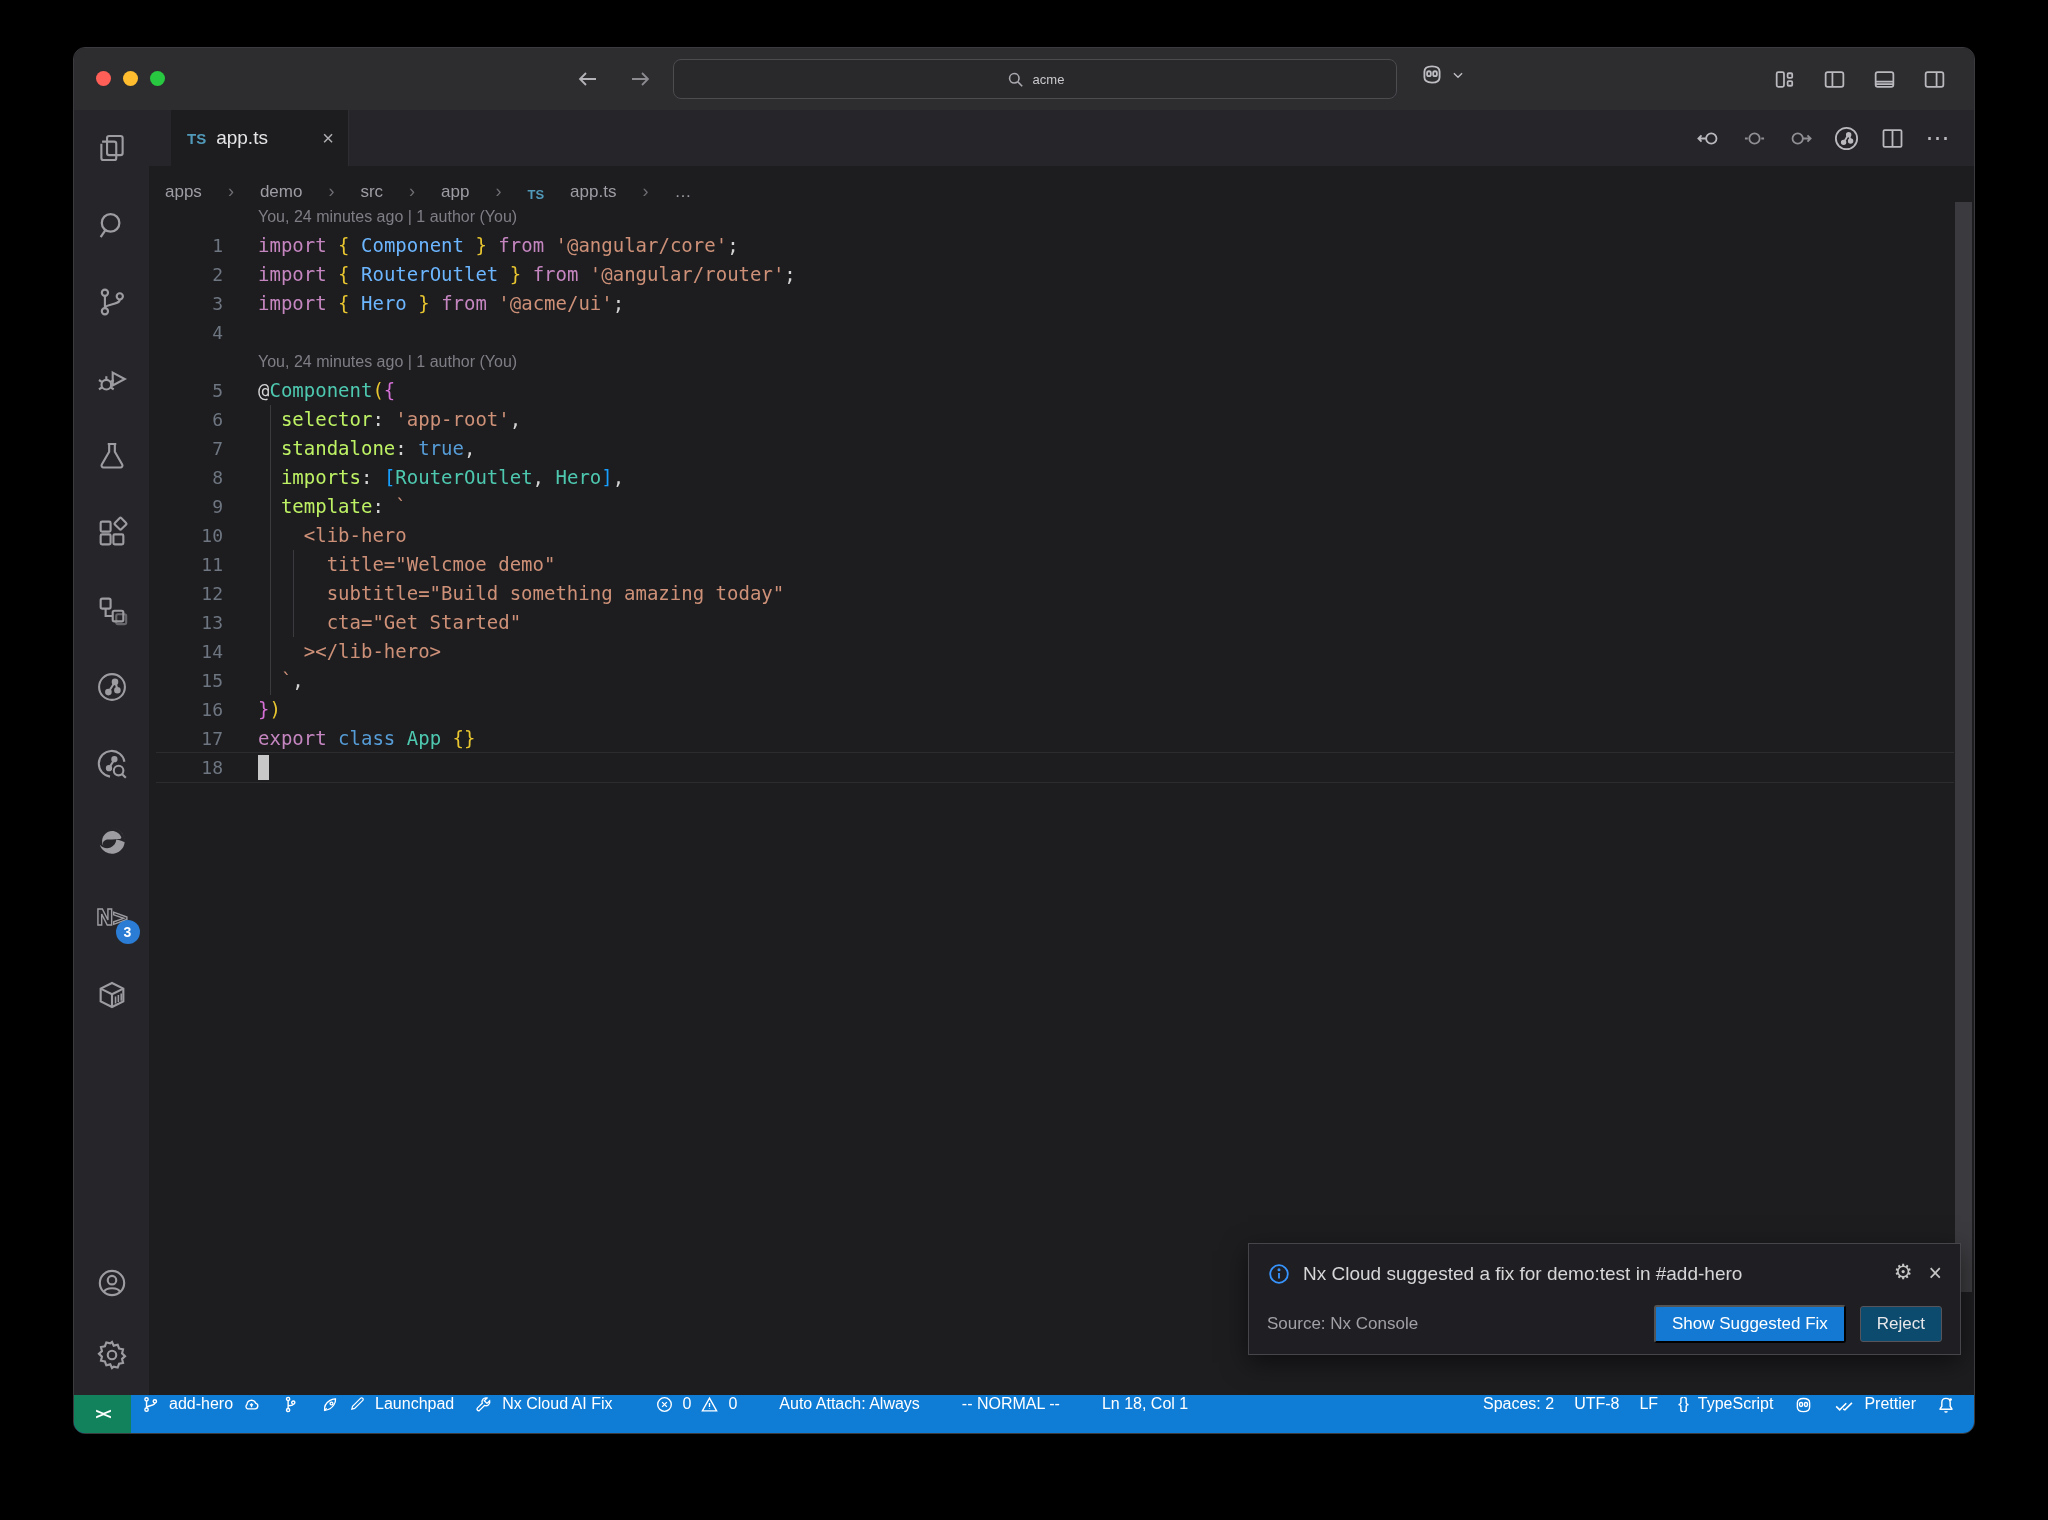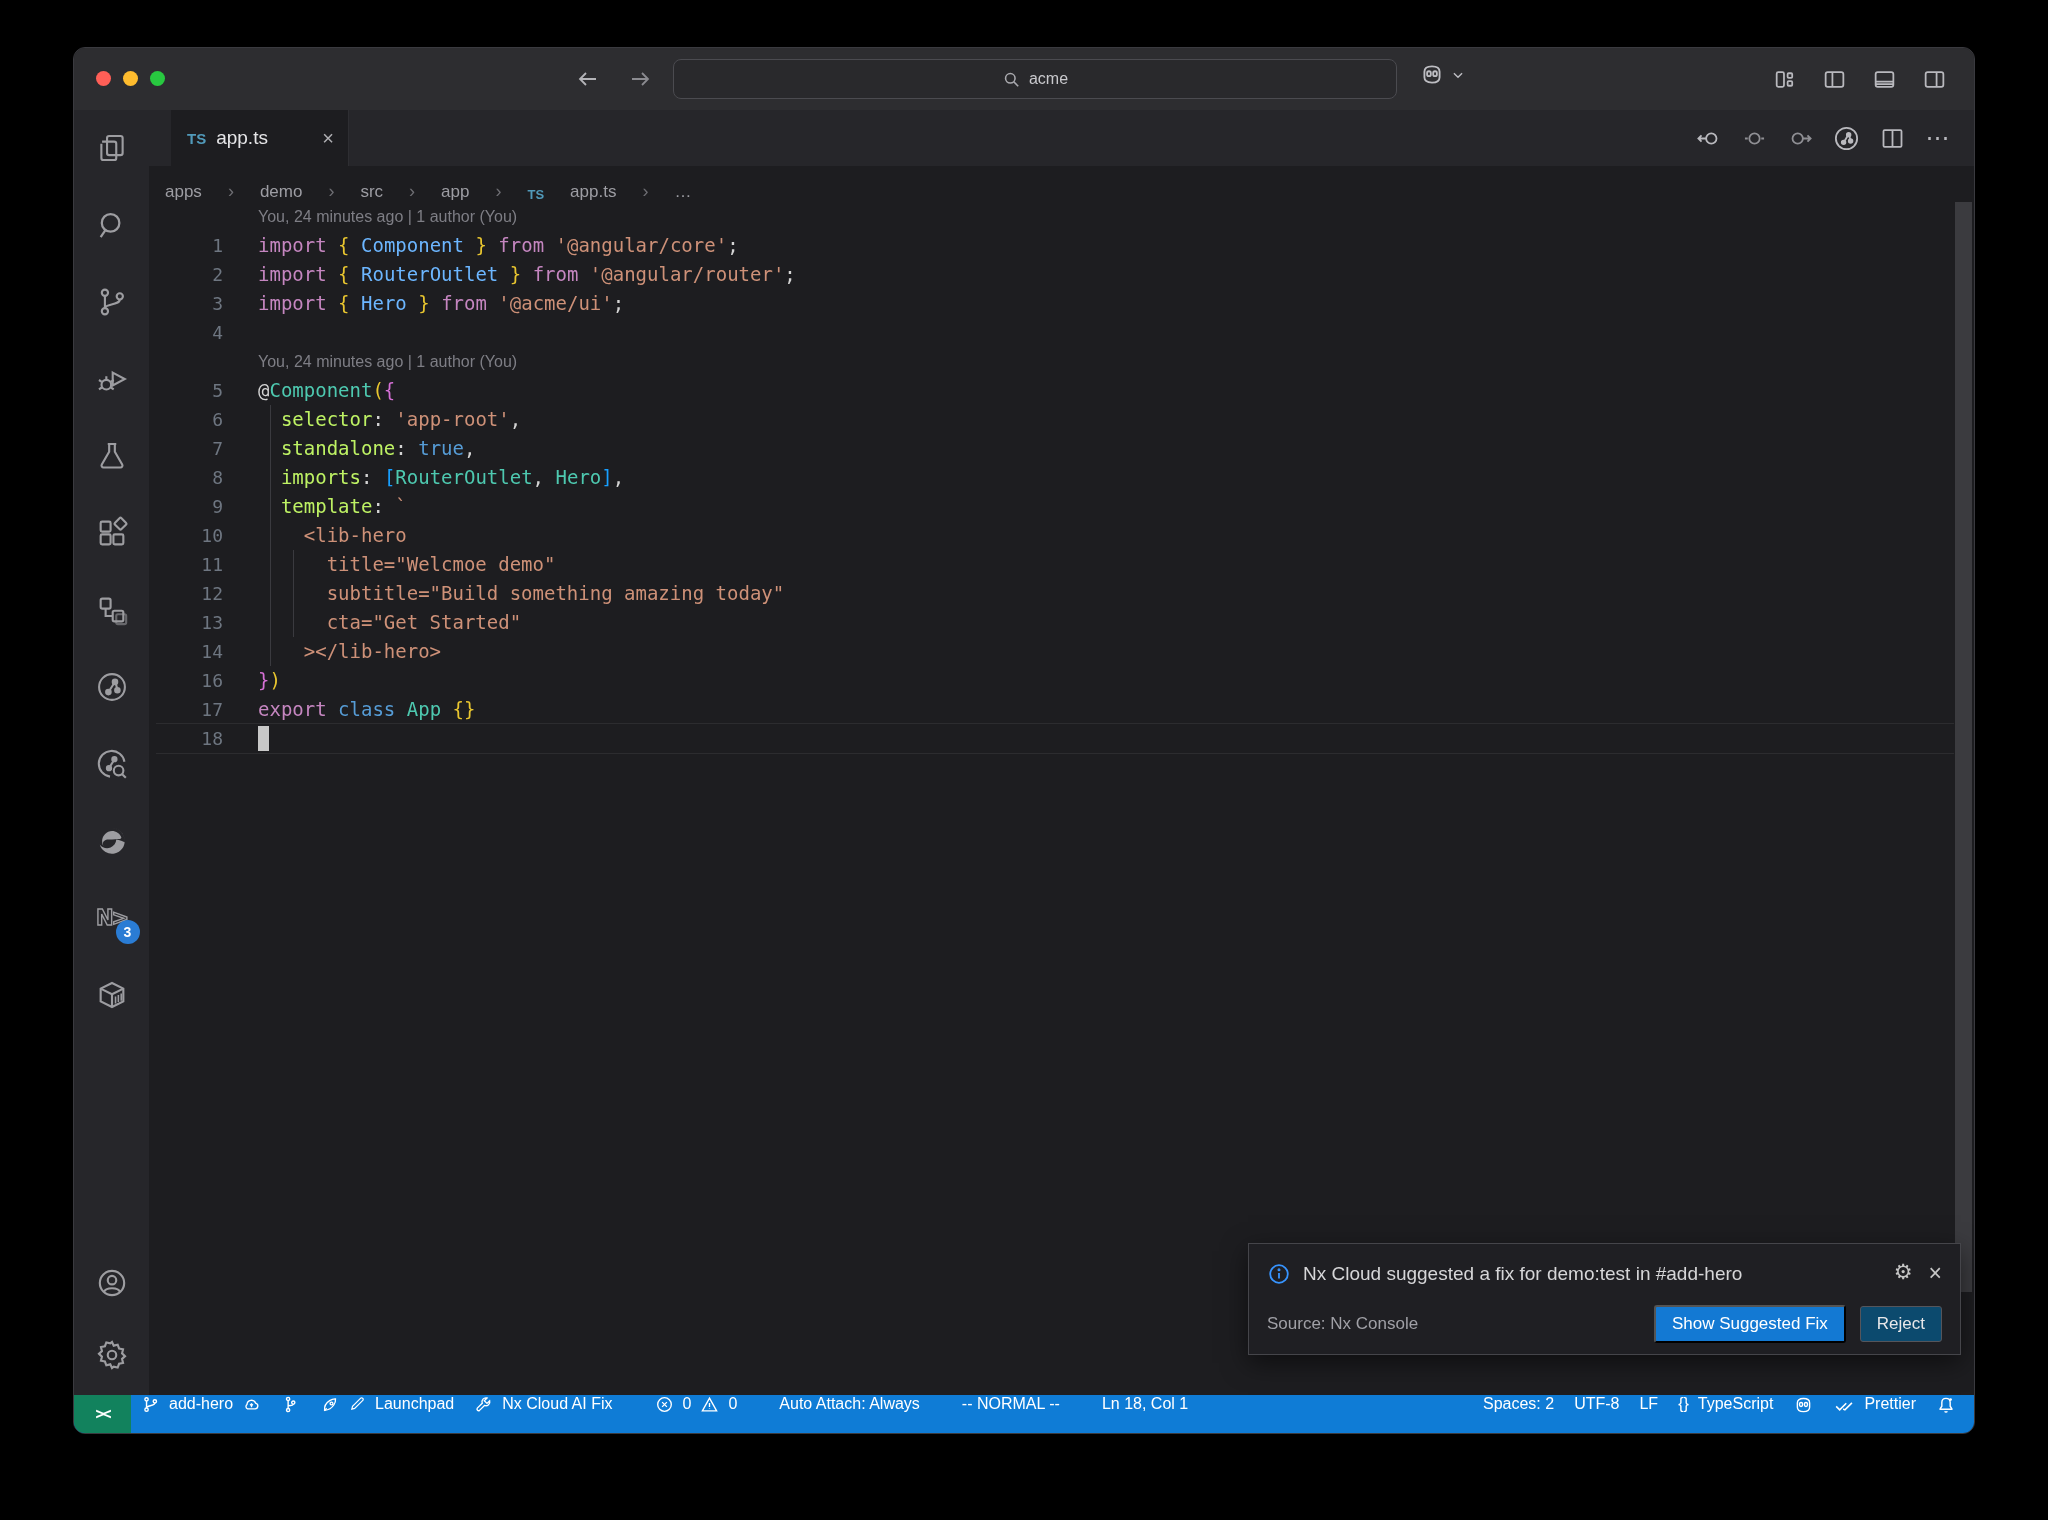--- a/index.html
+++ b/index.html
@@ -10,21 +10,21 @@
     border:1px solid #3a3a3f; box-shadow:0 24px 80px rgba(0,0,0,.8); }
 
   
   .titlebar { position:absolute; left:0; top:0; right:0; height:62px; background:#2d2d30; }
   .traffic { position:absolute; top:23px; left:22px; display:flex; gap:12px; }
   .traffic span { width:15px; height:15px; border-radius:50%; display:block; }
   .nav-arrows { position:absolute; left:498px; top:15px; display:flex; gap:20px; color:#b4b4b8; }
   .nav-arrows .arr { width:32px; height:32px; display:flex; align-items:center; justify-content:center; font-size:22px; }
   .searchbox { position:absolute; left:599px; top:11px; width:724px; height:40px;
     background:#29292c; border:1px solid #4b4b50; border-radius:8px;
-    display:flex; align-items:center; justify-content:center; gap:8px; color:#c9c9cd; font-size:16px; }
+    display:flex; align-items:center; justify-content:center; gap:8px; color:#c9c9cd; font-size:13px; }
   .acct { position:absolute; left:1345px; top:14px; display:flex; align-items:center; gap:6px; color:#bdbdc2; }
   .layout-icons { position:absolute; right:24px; top:15px; display:flex; gap:18px; color:#b9b9be; }
   .icon-btn { width:32px; height:32px; display:flex; align-items:center; justify-content:center; }
 
   
   .activitybar { position:absolute; left:0; top:62px; bottom:38px; width:75px; background:#26262a;
     display:flex; flex-direction:column; align-items:center; color:#9d9da1; }
   .ab-top { display:flex; flex-direction:column; align-items:center; padding-top:14px; }
   .ab-item { width:48px; height:48px; margin-bottom:29px; display:flex; align-items:center; justify-content:center; position:relative; }
   .ab-bottom { margin-top:auto; display:flex; flex-direction:column; align-items:center; padding-bottom:16px; }
@@ -330,20 +330,21 @@
       <div class="crow"><span class="ln">5</span><span class="lc"><span class="tk-pl">@</span><span class="tk-teal">Component</span><span class="tk-b1">(</span><span class="tk-b2">{</span></span></div>
       <div class="crow"><span class="ln">6</span><div class="guide" style="left: 114px;"></div><span class="lc"><span class="tk-pl">  </span><span class="tk-prop">selector</span><span class="tk-pl">:</span><span class="tk-pl"> </span><span class="tk-str">'app-root'</span><span class="tk-pl">,</span></span></div>
       <div class="crow"><span class="ln">7</span><div class="guide" style="left: 114px;"></div><span class="lc"><span class="tk-pl">  </span><span class="tk-prop">standalone</span><span class="tk-pl">:</span><span class="tk-pl"> </span><span class="tk-const">true</span><span class="tk-pl">,</span></span></div>
       <div class="crow"><span class="ln">8</span><div class="guide" style="left: 114px;"></div><span class="lc"><span class="tk-pl">  </span><span class="tk-prop">imports</span><span class="tk-pl">:</span><span class="tk-pl"> </span><span class="tk-b3">[</span><span class="tk-teal">RouterOutlet</span><span class="tk-pl">,</span><span class="tk-pl"> </span><span class="tk-teal">Hero</span><span class="tk-b3">]</span><span class="tk-pl">,</span></span></div>
       <div class="crow"><span class="ln">9</span><div class="guide" style="left: 114px;"></div><span class="lc"><span class="tk-pl">  </span><span class="tk-prop">template</span><span class="tk-pl">:</span><span class="tk-pl"> </span><span class="tk-str">`</span></span></div>
       <div class="crow"><span class="ln">10</span><div class="guide" style="left: 114px;"></div><span class="lc"><span class="tk-str">    &lt;lib-hero</span></span></div>
       <div class="crow"><span class="ln">11</span><div class="guide" style="left: 114px;"></div><div class="guide" style="left: 137px;"></div><span class="lc"><span class="tk-str">      title="Welcmoe demo"</span></span></div>
       <div class="crow"><span class="ln">12</span><div class="guide" style="left: 114px;"></div><div class="guide" style="left: 137px;"></div><span class="lc"><span class="tk-str">      subtitle="Build something amazing today"</span></span></div>
       <div class="crow"><span class="ln">13</span><div class="guide" style="left: 114px;"></div><div class="guide" style="left: 137px;"></div><span class="lc"><span class="tk-str">      cta="Get Started"</span></span></div>
       <div class="crow"><span class="ln">14</span><div class="guide" style="left: 114px;"></div><span class="lc"><span class="tk-str">    &gt;&lt;/lib-hero&gt;</span></span></div>
+      <div class="crow"><span class="ln">15</span><div class="guide" style="left: 114px;"></div><span class="lc"><span class="tk-str">  `</span><span class="tk-pl">,</span></span></div>
       <div class="crow"><span class="ln">16</span><span class="lc"><span class="tk-b2">}</span><span class="tk-b1">)</span></span></div>
       <div class="crow"><span class="ln">17</span><span class="lc"><span class="tk-kw">export</span><span class="tk-pl"> </span><span class="tk-kwb">class</span><span class="tk-pl"> </span><span class="tk-teal">App</span><span class="tk-pl"> </span><span class="tk-b1">{}</span></span></div>
       <div class="crow hl"><span class="ln">18</span><span class="lc"></span><div class="cursor"></div></div>
     </div>
   <div class="scrollbar"></div>
 
   <div class="toast">
     <div class="toast-row1">
       <svg class="ic" width="24" height="24" viewBox="0 0 24 24" fill="none" stroke="#3794FF" stroke-width="1.8">
           <circle cx="12" cy="12" r="8.8"></circle>

